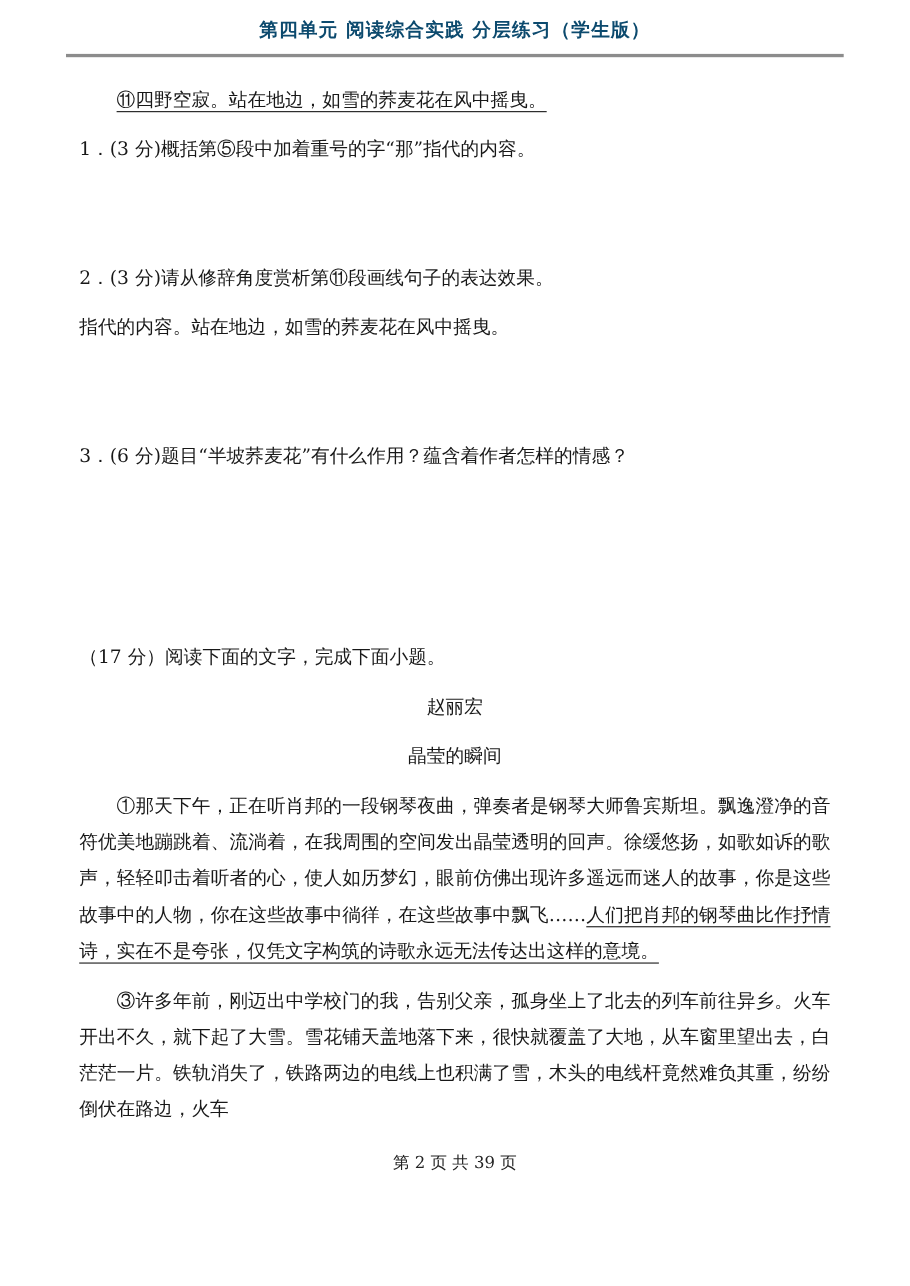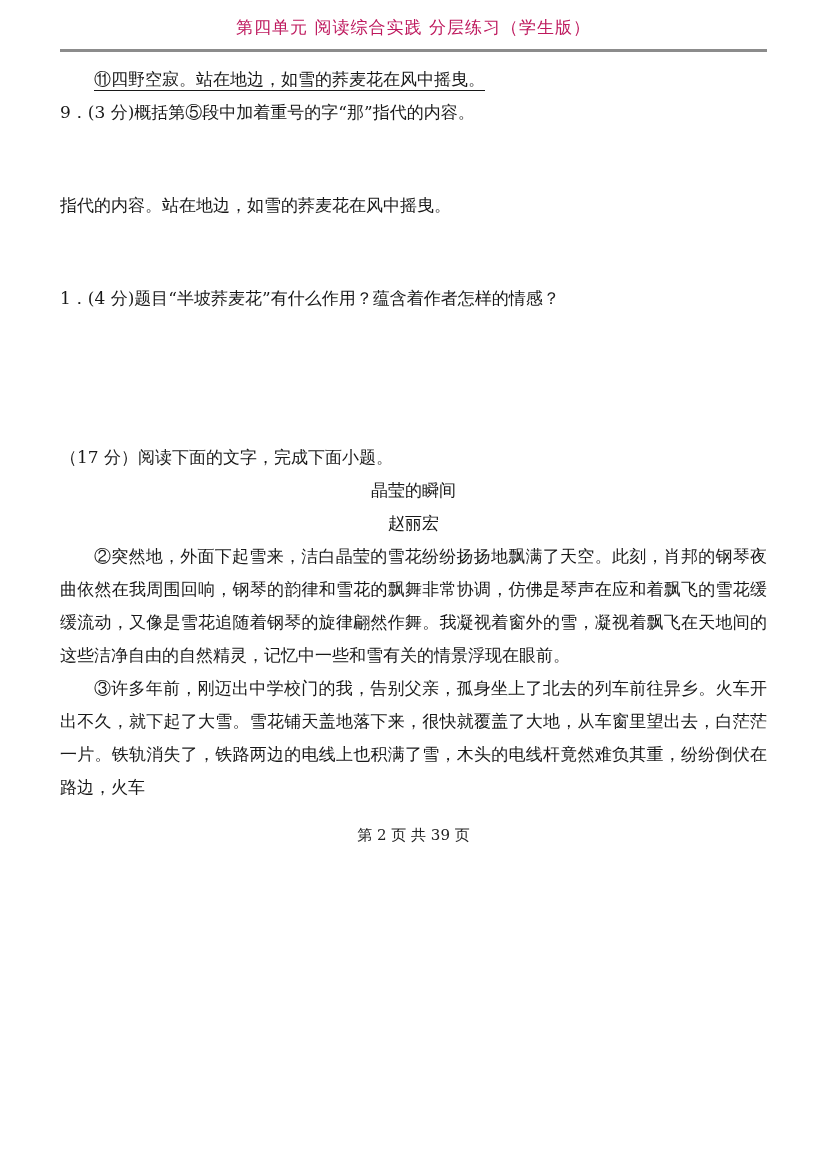--- a/index.html
+++ b/index.html
@@ -20,33 +20,33 @@
     height: 1169px;
     padding: 10px 60px 0 60px;
   }
   .header {
     text-align: center;
     padding: 6px 0 10px 0;
     border-bottom: 3px solid #8c8c8c;
   }
   .header-title {
     font-family: "DejaVu Sans", "Liberation Sans", sans-serif;
-    font-weight: normal;
+    font-weight: bold;
     font-size: 17px;
-    color: #be185d;
+    color: #0c4a6e;
     letter-spacing: 1px;
   }
   .content {
     padding-top: 11px;
     font-size: 17px;
     line-height: 33px;
     text-align: justify;
   }
   p.para {
-    margin: 0;
+    margin: 12px;
     padding: 0;
   }
   .indent { text-indent: 2em; }
   .centered {
     text-align: center;
     text-indent: 0;
   }
   .question { margin: 0; }
   .answer-space-60 { height: 60px; }
   .answer-space-66 { height: 66px; }
@@ -70,39 +70,40 @@
 
   <div class="header">
     <span class="header-title">第四单元 阅读综合实践 分层练习（学生版）</span>
   </div>
 
   <div class="content">
 
     <p class="para indent"><u>⑪四野空寂。站在地边，如雪的荞麦花在风中摇曳。</u></p>
 
 
-    <p class="para question">9．(3 分)概括第⑤段中加着重号的字“那”指代的内容。</p>
+    <p class="para question">1．(3 分)概括第⑤段中加着重号的字“那”指代的内容。</p>
     <div class="answer-space-60"></div>
 
+    <p class="para question">2．(3 分)请从修辞角度赏析第⑪段画线句子的表达效果。</p>
     <p class="para">指代的内容。站在地边，如雪的荞麦花在风中摇曳。</p>
     <div class="answer-space-60"></div>
 
-    <p class="para question">1．(4 分)题目“半坡荞麦花”有什么作用？蕴含着作者怎样的情感？</p>
+    <p class="para question">3．(6 分)题目“半坡荞麦花”有什么作用？蕴含着作者怎样的情感？</p>
     <div class="answer-space-66"></div>
 
     <div class="answer-space-60"></div>
 
     <p class="para">（17 分）阅读下面的文字，完成下面小题。</p>
 
+    <p class="para centered">赵丽宏</p>
+
     <p class="para centered">晶莹的瞬间</p>
 
-    <p class="para centered">赵丽宏</p>
+    <p class="para indent"><span>①那天下午，正在听肖邦的一段钢琴夜曲，弹奏者是钢琴大师鲁宾斯坦。飘逸澄净的音符优美地蹦跳着、流淌着，在我周围的空间发出晶莹透明的回声。徐缓悠扬，如歌如诉的歌声，轻轻叩击着听者的心，使人如历梦幻，眼前仿佛出现许多遥远而迷人的故事，你是这些故事中的人物，你在这些故事中徜徉，在这些故事中飘飞……</span><u>人们把肖邦的钢琴曲比作抒情诗，实在不是夸张，仅凭文字构筑的诗歌永远无法传达出这样的意境。</u></p>
 
-
-    <p class="para indent">②突然地，外面下起雪来，洁白晶莹的雪花纷纷扬扬地飘满了天空。此刻，肖邦的钢琴夜曲依然在我周围回响，钢琴的韵律和雪花的飘舞非常协调，仿佛是琴声在应和着飘飞的雪花缓缓流动，又像是雪花追随着钢琴的旋律翩然作舞。我凝视着窗外的雪，凝视着飘飞在天地间的这些洁净自由的自然精灵，记忆中一些和雪有关的情景浮现在眼前。</p>
 
     <p class="para indent">③许多年前，刚迈出中学校门的我，告别父亲，孤身坐上了北去的列车前往异乡。火车开出不久，就下起了大雪。雪花铺天盖地落下来，很快就覆盖了大地，从车窗里望出去，白茫茫一片。铁轨消失了，铁路两边的电线上也积满了雪，木头的电线杆竟然难负其重，纷纷倒伏在路边，火车</p>
 
   </div>
 
   <div class="footer">
     <span>第 2 页 共 39 页</span>
   </div>
 
 </div>

